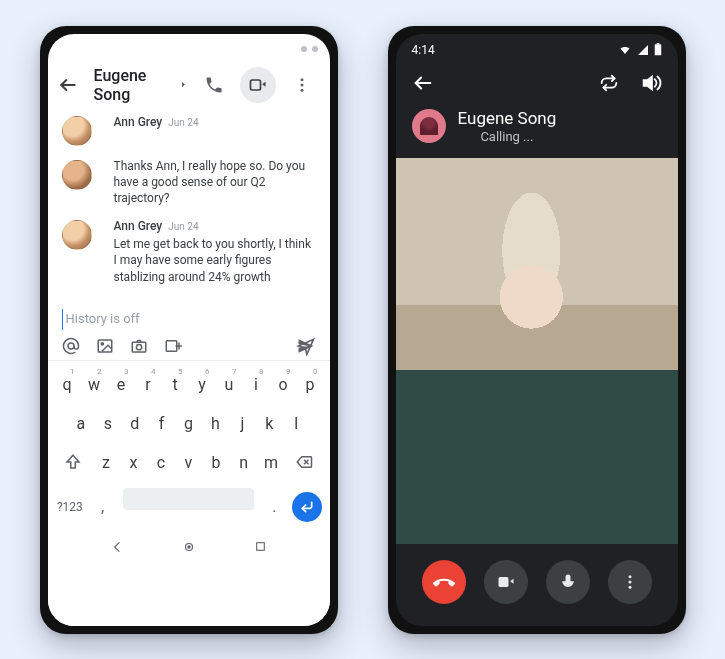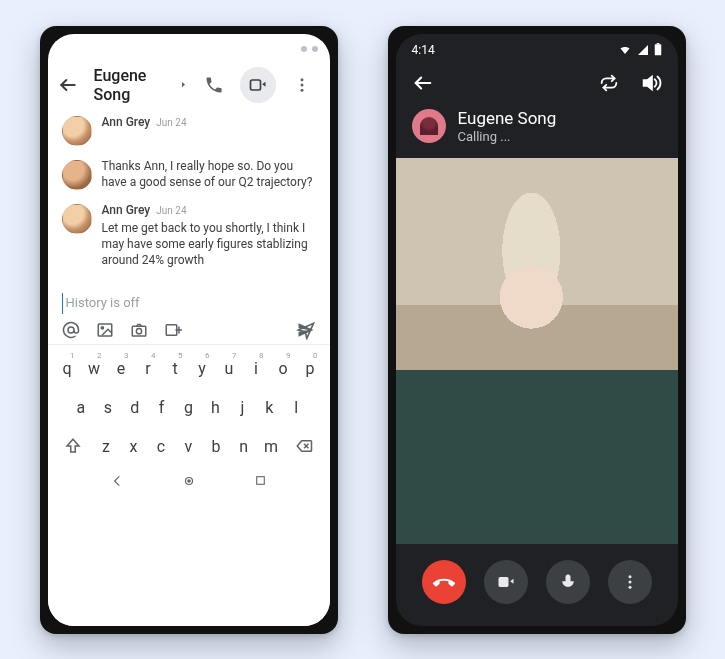--- a/index.html
+++ b/index.html
@@ -12,21 +12,21 @@
     justify-content: center;
     align-items: center;
     gap: 50px;
     font-family: 'Roboto', Arial, sans-serif;
     overflow: hidden;
   }
   .phone {
     width: 298px;
     height: 608px;
     background: #111;
-    border-radius: 16px;
+    border-radius: 26px;
     padding: 8px;
     box-shadow: 0 12px 30px rgba(0,0,0,0.25), 0 2px 6px rgba(0,0,0,0.15);
     position: relative;
     box-sizing: border-box;
   }
   .screen {
     width: 100%;
     height: 100%;
     border-radius: 26px;
     overflow: hidden;
@@ -81,21 +81,21 @@
   .back-arrow { font-size: 18px; color:#3c4043; width:28px; text-align:center; }
   .chevron-right { font-size: 12px; color:#5f6368; }
   .messages { padding: 0 14px 6px 14px; flex: 0 0 auto; }
   .msg { display:flex; gap:10px; margin-bottom: 12px; }
   .avatar {
     width: 28px; height: 28px; border-radius: 50%;
     flex-shrink: 0; margin-top: 2px;
     background: radial-gradient(circle at 35% 30%, #f3cfa8 0 40%, #c79368 60%, #8a5c3a 100%);
     border:1px solid rgba(0,0,0,0.05);
   }
-  .msg-body { font-size: 12px; line-height: 1.35; color:#3c4043; }
+  .msg-body { font-size: 12px; line-height: 1.35; color:#3c4043;margin-left:12px; }
   .msg-head { margin-bottom: 2px; }
   .msg-name { font-size: 12px; font-weight: 500; color:#3c4043; }
   .msg-time { font-size: 10px; color:#9aa0a6; margin-left: 6px; }
   .compose { padding: 6px 14px 0px 14px; }
   .compose-input {
     font-size: 13px; color:#9aa0a6;
     padding: 2px 0 4px 0;
     border-left: 1.5px solid #1a73e8;
   }
   .compose-input span { padding-left:3px; }
@@ -158,21 +158,21 @@
   .caller .avatar2 {
     width:34px; height:34px; border-radius:50%;
     background: #e07a8b;
     display:flex; align-items:center; justify-content:center;
   }
   .caller .avatar2 .inner {
     width:18px; height:18px; border-radius:50% 50% 0 0;
     background: radial-gradient(circle at 50% 30%, #7a2d3d 0 35%, #5c1f2d 60%);
   }
   .caller-name { font-size:17px; font-weight:400; }
-  .caller-status { font-size:13px; color:#bdc1c6; margin-top:1px; }
+  .caller-status { font-size:13px; color:#bdc1c6; margin-top:1px;text-align:center; }
   .video {
     flex:1;
     margin: 0;
     background:
       radial-gradient(circle at 48% 36%, #efd9c9 0 11%, transparent 11%),
       radial-gradient(ellipse at 48% 24%, #e6dcca 0 14%, transparent 14%),
       linear-gradient(180deg, #cfc4b1 0 38%, #b7a892 38% 55%, #304a45 55% 100%),
       linear-gradient(90deg, #d9c8a6 0 30%, #e8e2d1 30% 70%, #c9b89a 70% 100%);
     position:relative;
   }
@@ -332,20 +332,34 @@
           <div class="key">n</div>
           <div class="key">m</div>
           <div class="key key-fn key-wide">
             <svg width="22" height="18" viewBox="0 0 24 24" fill="none" stroke="#5f6368" stroke-width="2">
               <path d="M21 5H9l-6 7 6 7h12a1 1 0 001-1V6a1 1 0 00-1-1z"></path>
               <line x1="12" y1="9" x2="18" y2="15"></line>
               <line x1="18" y1="9" x2="12" y2="15"></line>
             </svg>
           </div>
         </div>
+      <div class="krow">
+        <div class="key key-fn" style="font-size:12px">?123</div>
+        <div class="key key-fn">,</div>
+        <div class="spacebar"></div>
+        <div class="key key-fn">.</div>
+        <div class="key key-fn">
+          <div class="enter">
+              <svg width="16" height="16" viewBox="0 0 24 24" fill="none" stroke="#fff" stroke-width="2.5" stroke-linecap="round" stroke-linejoin="round">
+                <polyline points="10 9 5 14 10 19"></polyline>
+                <path d="M19 5v6a3 3 0 01-3 3H5"></path>
+              </svg>
+            </div>
+        </div>
+      </div>
       <div class="navbar">
         <span>
             <svg width="14" height="14" viewBox="0 0 24 24" fill="none" stroke="#5f6368" stroke-width="2">
               <polyline points="16 4 8 12 16 20"></polyline>
             </svg>
           </span>
         <span>
             <svg width="14" height="14" viewBox="0 0 24 24" fill="none" stroke="#5f6368" stroke-width="2">
               <circle cx="12" cy="12" r="6"></circle>
               <circle cx="12" cy="12" r="2" fill="#5f6368"></circle>

